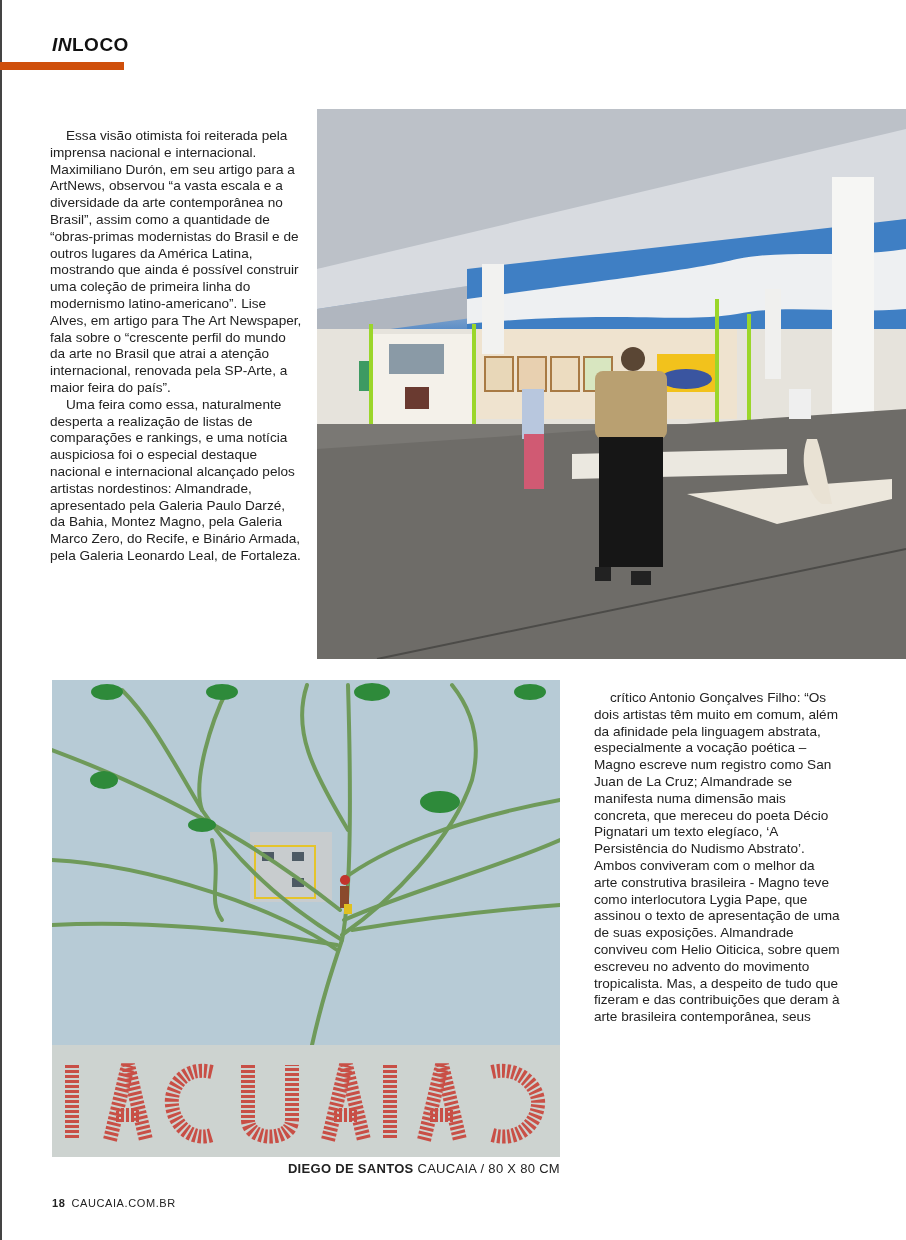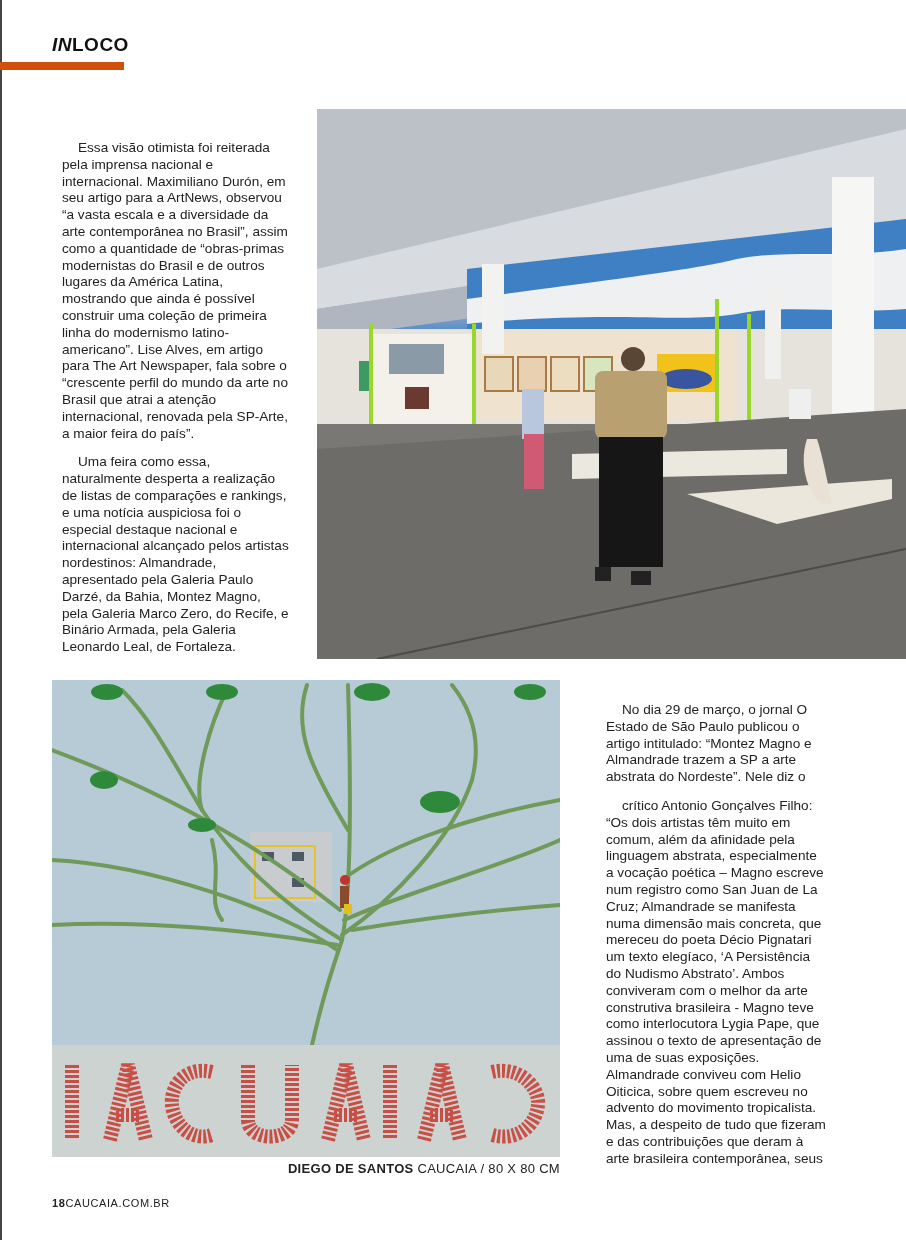--- a/index.html
+++ b/index.html
@@ -5,36 +5,36 @@
   html, body { margin:0; padding:0; }
   body { width:906px; height:1240px; background:#ffffff; position:relative; overflow:hidden;
          font-family:"Liberation Sans", "DejaVu Sans", sans-serif; color:#222; }
   .left-rule { position:absolute; left:0; top:0; width:2px; height:1240px; background:#444; }
   .header { position:absolute; left:52px; top:34px; font-size:19px; letter-spacing:0.5px; color:#111; }
   .header b { font-weight:700;font-style:italic; }
   .header span.light { font-weight:700; }
   .accent-bar { position:absolute; left:0; top:62px; width:124px; height:8px; background:#cf4f0b; }
 
   .col { position:absolute; font-size:13.6px; line-height:16.8px; color:#222; }
-  .col p { margin:12px; text-indent:16px; }
+  .col p { margin:0; text-indent:16px; }
   .col-left { left:50px; top:128px; width:252px; }
   .col-right { left:594px; top:690px; width:246px; }
 
   .photo { position:absolute; left:317px; top:109px; width:589px; height:550px; overflow:hidden;
            background:linear-gradient(180deg,#b8bcc4 0%,#dfe2e6 18%,#c5ccd6 32%,#5e8fc7 40%,#e9eaec 48%,#dcd6c8 58%,#8a8a86 70%,#6c6a66 100%); }
   .photo svg { position:absolute; left:0; top:0; }
 
   .painting { position:absolute; left:52px; top:680px; width:508px; height:477px; overflow:hidden; background:#b5c8d4; }
   .painting svg { position:absolute; left:0; top:0; }
 
   .caption { position:absolute; right:346px; top:1161px; font-size:13px; letter-spacing:0.3px; color:#222; white-space:nowrap; }
   .caption b { font-weight:900; }
 
   .footer { position:absolute; left:52px; top:1197px; font-size:11px; letter-spacing:0.6px; color:#222; }
-  .footer b { font-weight:700; margin-right:0; }
+  .footer b { font-weight:700; margin-right:6px; }
 </style>
 </head>
 <body>
 
 <div class="left-rule"></div>
 
 <div class="header">
   <b>IN</b><span class="light">LOCO</span>
 </div>
 <div class="accent-bar"></div>
@@ -150,19 +150,18 @@
       <path d="M440,392 C470,385 488,410 486,425 C484,445 466,462 440,455"></path>
     </g>
   </svg>
 </div>
 
 <div class="caption">
   <b>DIEGO DE SANTOS</b><span> CAUCAIA / 80 X 80 CM</span>
 </div>
 
 <div class="col col-right">
-  <p>No dia 29 de março, o jornal O Estado de São Paulo publicou o artigo intitulado: “Montez Magno e Almandrade trazem a SP a arte abstrata do Nordeste”. Nele diz o</p>
   <p>crítico Antonio Gonçalves Filho: “Os dois artistas têm muito em comum, além da afinidade pela linguagem abstrata, especialmente a vocação poética – Magno escreve num registro como San Juan de La Cruz; Almandrade se manifesta numa dimensão mais concreta, que mereceu do poeta Décio Pignatari um texto elegíaco, ‘A Persistência do Nudismo Abstrato’. Ambos conviveram com o melhor da arte construtiva brasileira - Magno teve como interlocutora Lygia Pape, que assinou o texto de apresentação de uma de suas exposições. Almandrade conviveu com Helio Oiticica, sobre quem escreveu no advento do movimento tropicalista. Mas, a despeito de tudo que fizeram e das contribuições que deram à arte brasileira contemporânea, seus</p>
 </div>
 
 <div class="footer">
   <b>18</b><span>CAUCAIA.COM.BR</span>
 </div>
 
 </body></html>

